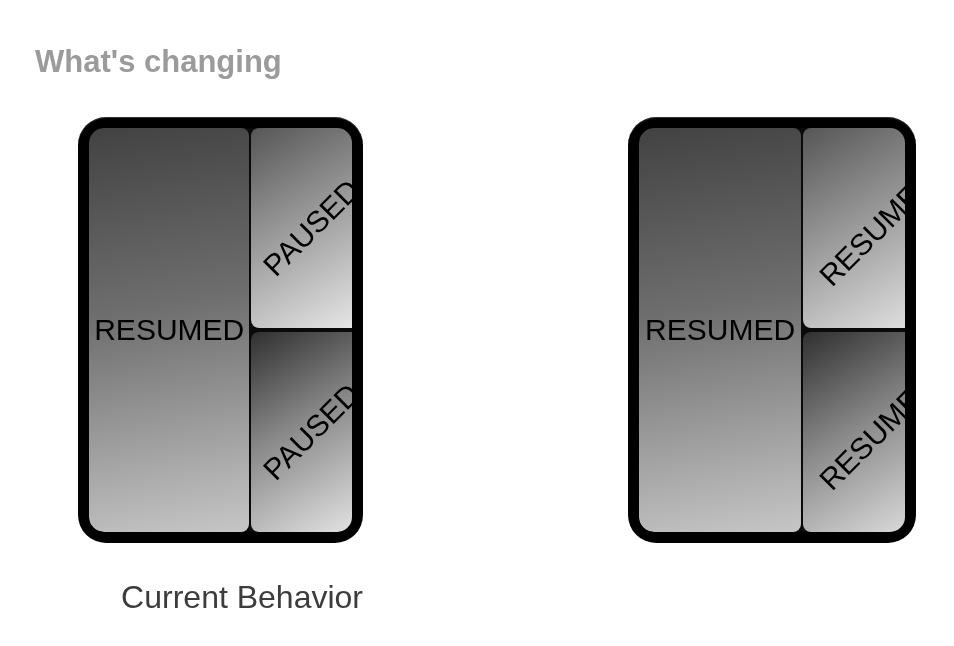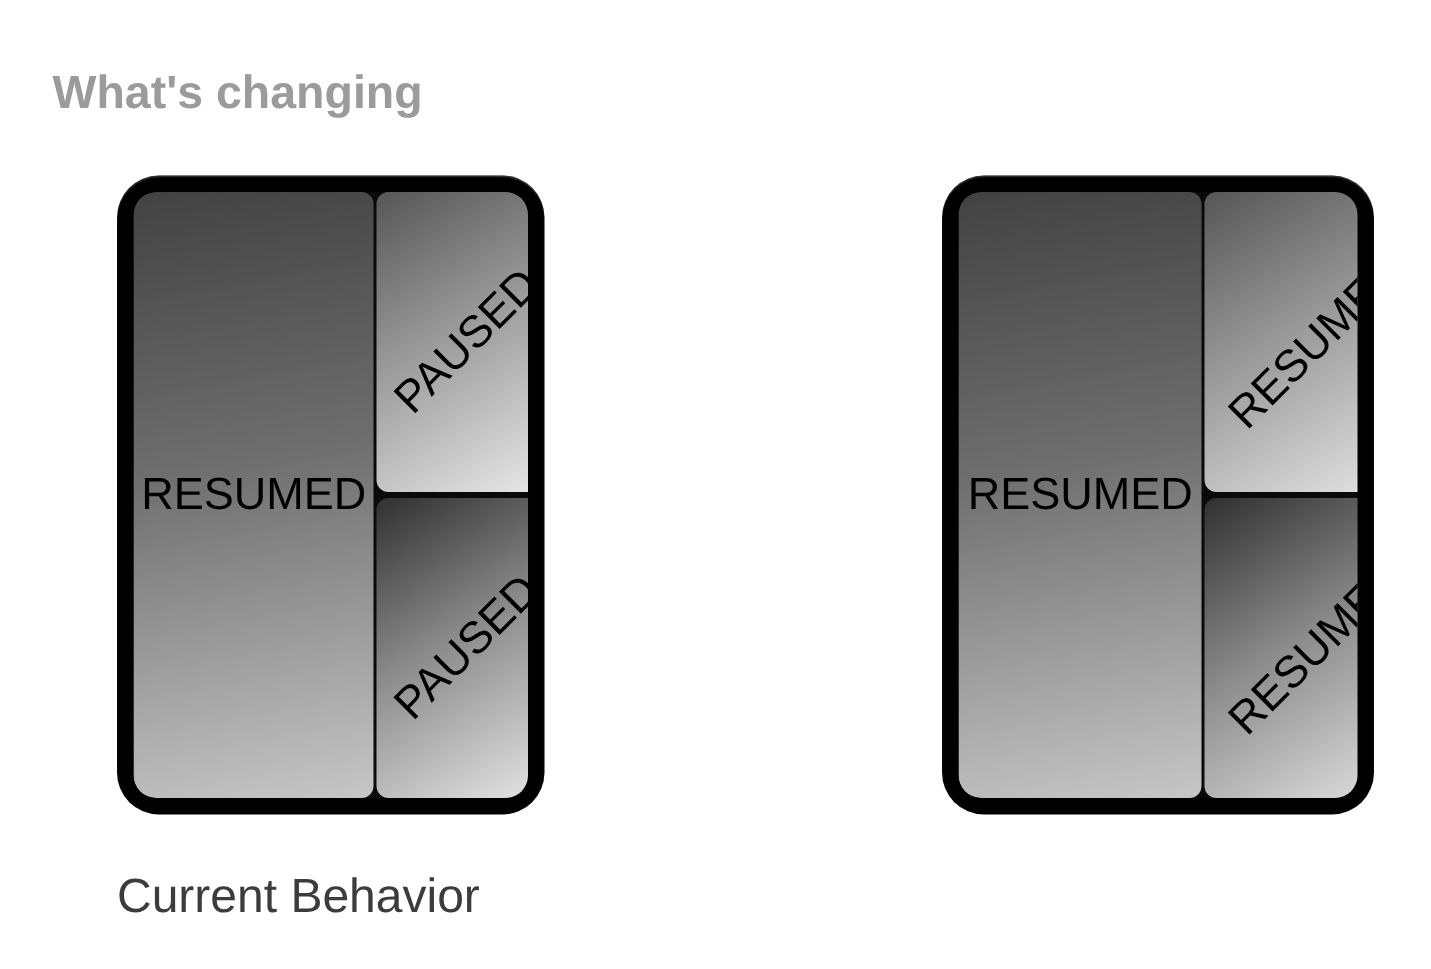--- a/index.html
+++ b/index.html
@@ -80,21 +80,21 @@
     font-size: 30px;
     color: #000000;
     white-space: nowrap;
     line-height: 1;
   }
   .pane-label.rotated {
     transform: rotate(-45deg);
   }
   .device-caption {
     margin-top: 36px;
-    text-align: left;
+    text-align: right;
     font-size: 32px;
     color: #3c3c3c;
     white-space: nowrap;
   }
 </style>
 </head>
 <body>
 
 <div class="canvas">
 

